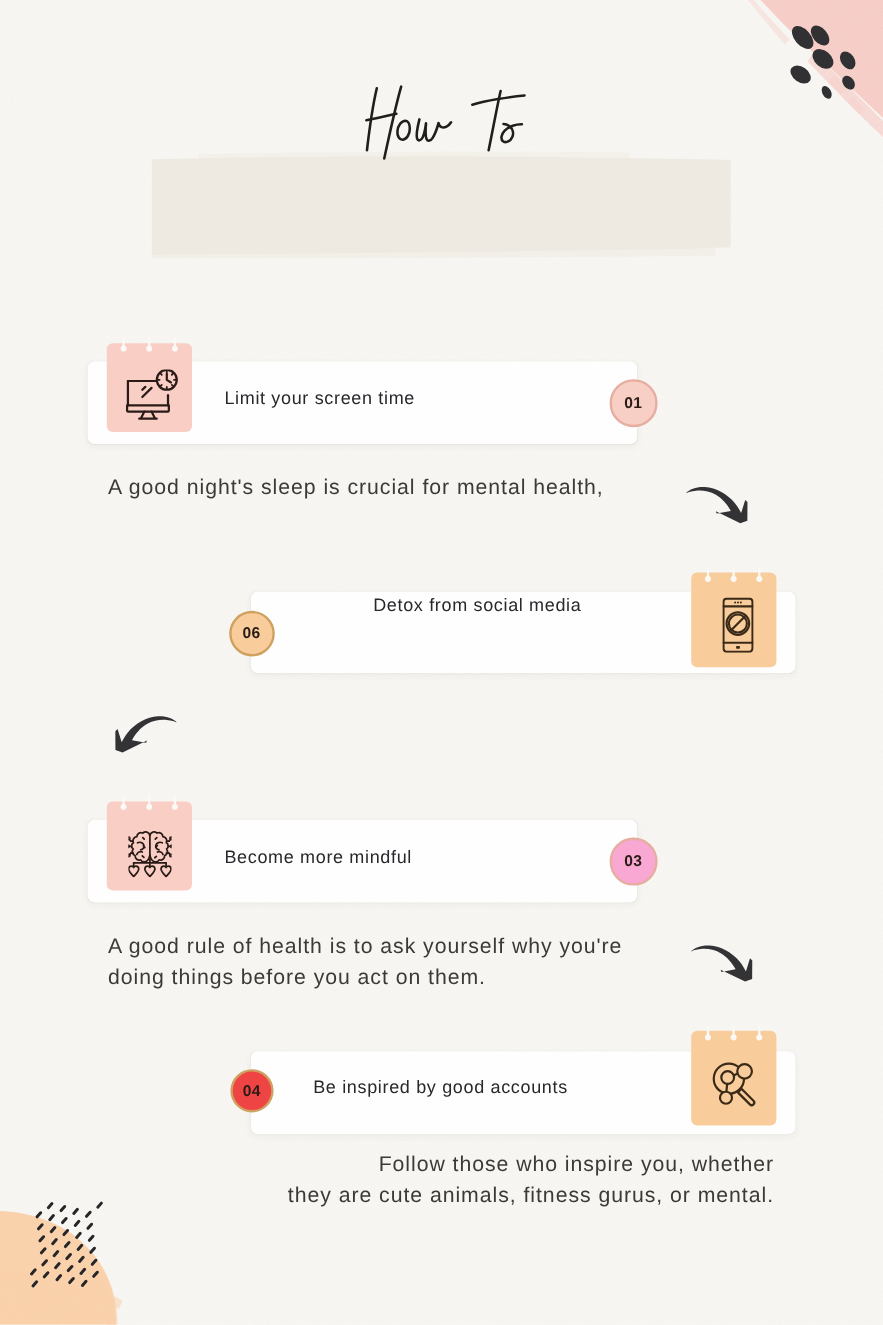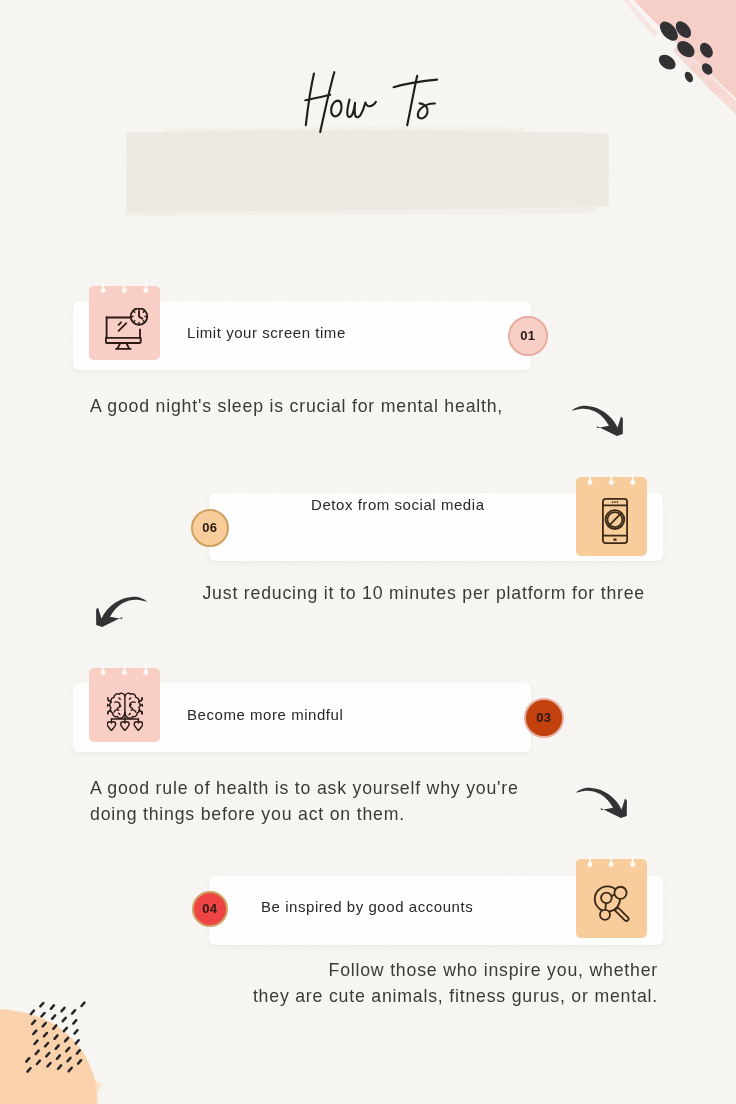--- a/index.html
+++ b/index.html
@@ -243,21 +243,20 @@
             <rect x="11.4" y="40.4" width="3.2" height="2.3" rx="0.6" fill="#3b2a17" stroke="none"></rect>
             <circle cx="12.9" cy="21.6" r="9.4"></circle>
             <circle cx="12.9" cy="21.6" r="7.5"></circle>
             <path d="M7.3,27.3 L18.5,15.9"></path>
           </g>
         </svg>
       </div>
       <div class="ctitle" style="left:311px;top:496px">Detox from social media</div>
       <div class="badge" style="left:190.6px;top:508.5px;width:38.2px;height:38.2px;background:#f9cd9b;border:2.1px solid #cfa060">06</div>
       <div class="btext r" style="left:183px;top:581px;width:462px">
-        <div>Just reducing it to 10 minutes per platform for three</div>
       </div>
     </div>
 
     <div>
       <div class="card" style="left:73px;top:683px;width:457.5px;height:68.5px"></div>
       <div class="iconbox" style="left:89px;top:667.5px;width:71px;height:74.5px;background:#f9cec5">
         <svg class="ringsvg" viewBox="0 0 71 22" width="71" height="22">
             <use href="#rings3"></use>
           </svg>
         <svg class="iconsvg i3" viewBox="0 0 36.5 40" width="36.5" height="40">
@@ -311,21 +310,21 @@
             <path d="M17.9,39.5 C15.7,37.0 13.7,35.2 13.7,33.2 C13.7,31.7 14.8,30.7 16.1,30.7
                      C17.0,30.7 17.6,31.2 17.9,31.9 C18.2,31.2 18.8,30.7 19.7,30.7
                      C21.0,30.7 22.1,31.7 22.1,33.2 C22.1,35.2 20.1,37.0 17.9,39.5 Z"></path>
             <path d="M31.4,39.5 C29.2,37.0 27.2,35.2 27.2,33.2 C27.2,31.7 28.3,30.7 29.6,30.7
                      C30.5,30.7 31.1,31.2 31.4,31.9 C31.7,31.2 32.3,30.7 33.2,30.7
                      C34.5,30.7 35.6,31.7 35.6,33.2 C35.6,35.2 33.6,37.0 31.4,39.5 Z"></path>
           </g>
         </svg>
       </div>
       <div class="ctitle" style="left:187px;top:706px">Become more mindful</div>
-      <div class="badge" style="left:524px;top:698px;width:39.6px;height:39.6px;background:#c2410c;border:2.1px solid #e6ada0">03</div>
+      <div class="badge" style="left:508px;top:698px;width:39.6px;height:39.6px;background:#f9a8d4;border:2.1px solid #e6ada0">03</div>
       <div class="btext" style="left:90px;top:776px">
         <div>A good rule of health is to ask yourself why you're</div>
         <div>doing things before you act on them.</div>
       </div>
     </div>
 
     <div>
       <div class="card" style="left:208.9px;top:876.2px;width:454.5px;height:68.4px"></div>
       <div class="iconbox" style="left:576px;top:859px;width:71px;height:79px;background:#f9cd9b">
         <svg class="ringsvg" viewBox="0 0 71 22" width="71" height="22">
@@ -342,20 +341,20 @@
             <path d="M14.0,23.2 L13.3,29.8"></path>
 
             <circle cx="28.5" cy="12.8" r="6.1" fill="#f9cd9b"></circle>
             <circle cx="14.4" cy="17.9" r="5.3" fill="#f9cd9b"></circle>
             <circle cx="13.0" cy="34.8" r="5.0" fill="#f9cd9b"></circle>
           </g>
         </svg>
       </div>
       <div class="ctitle" style="left:261px;top:898px">Be inspired by good accounts</div>
       <div class="badge" style="left:191.7px;top:890.5px;width:36.2px;height:36.2px;background:#ef4444;border:2.1px solid #cfa060">04</div>
-      <div class="btext r" style="left:196px;top:958px;width:462px">
+      <div class="btext r" style="left:183px;top:958px;width:462px">
         <div>Follow those who inspire you, whether</div>
         <div>they are cute animals, fitness gurus, or mental.</div>
       </div>
     </div>
 
   </div>
 </div>
 
 </body></html>

